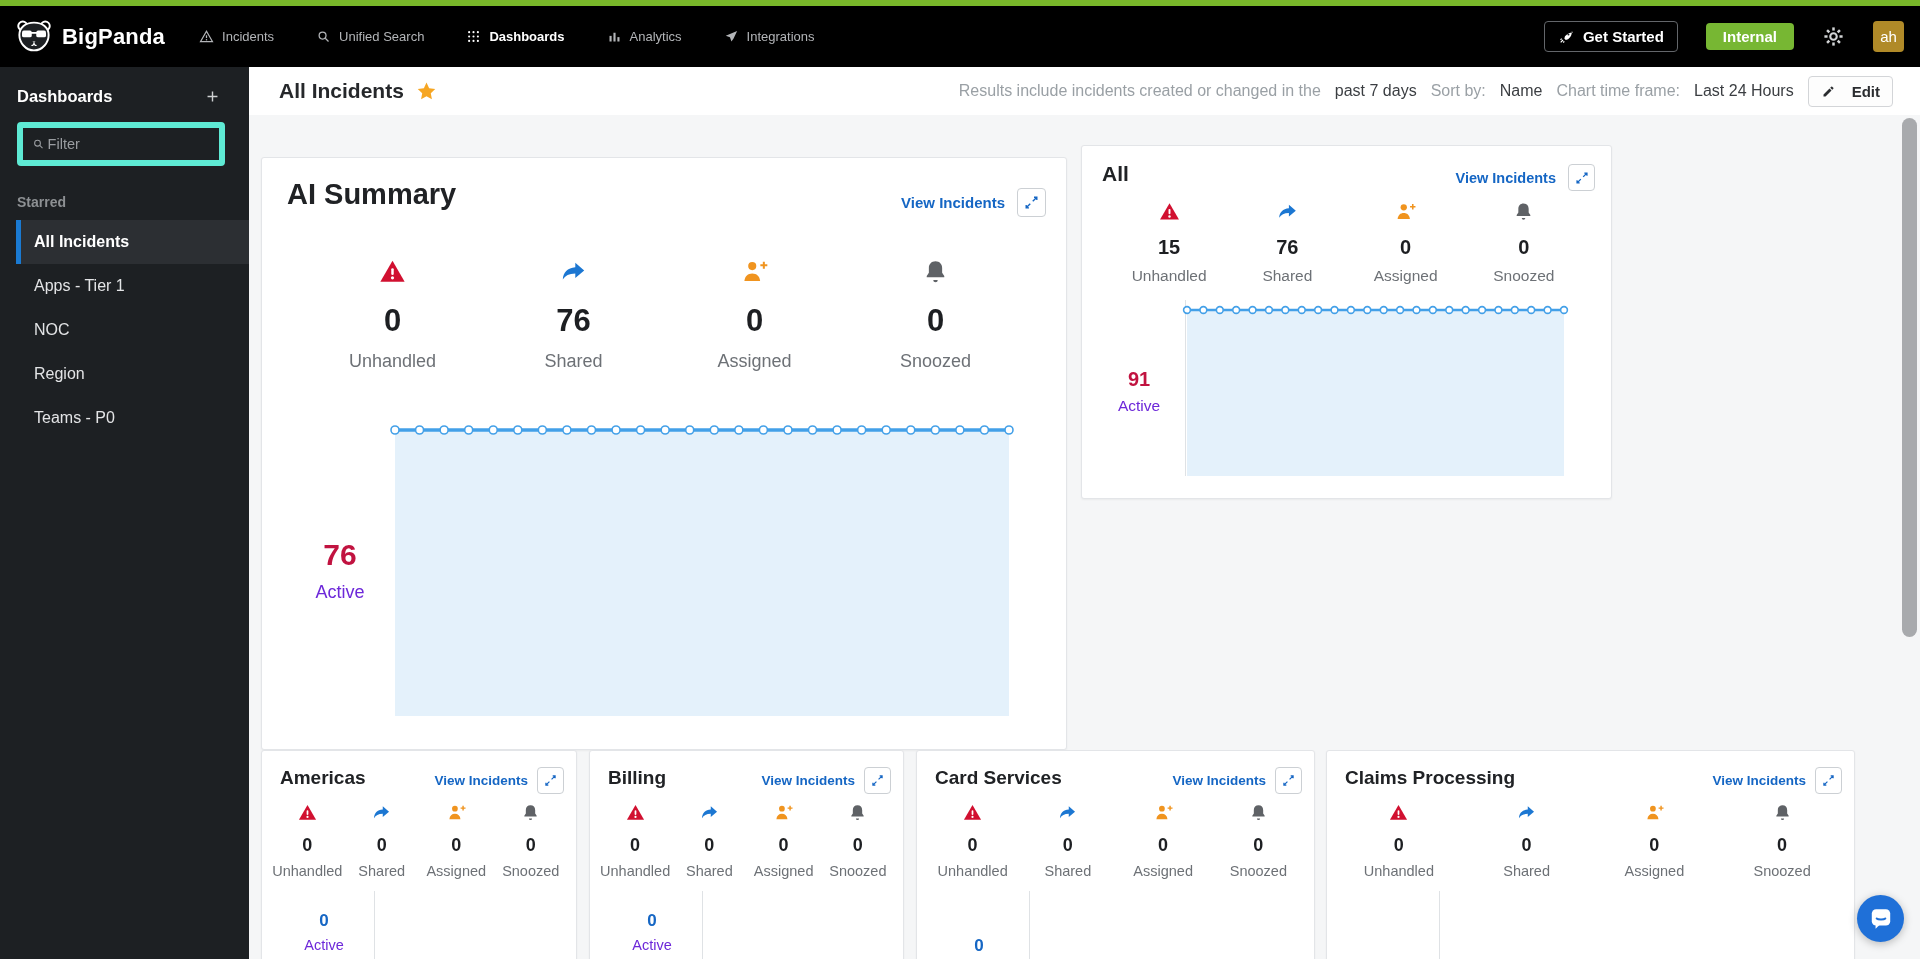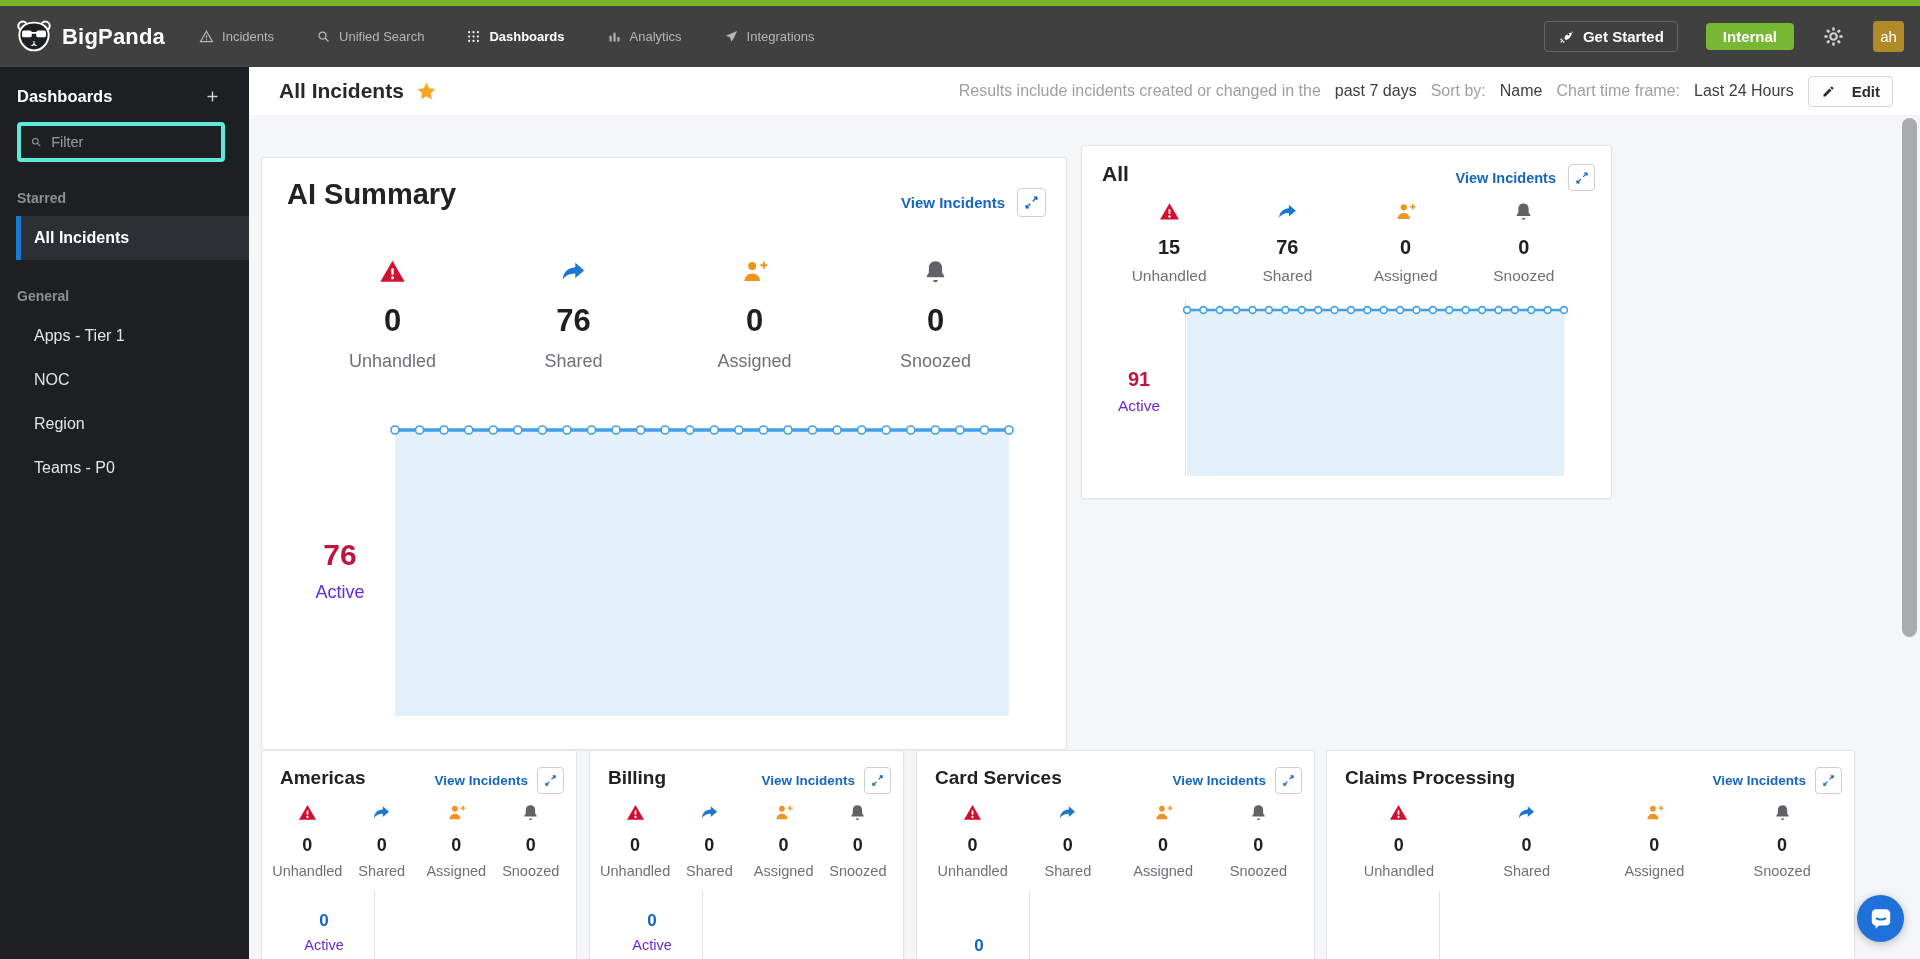--- a/index.html
+++ b/index.html
@@ -1,40 +1,40 @@
 <!DOCTYPE html>
 <html><head>
 <meta charset="utf-8">
 <style>
   html,body{margin:0;padding:0;width:1920px;height:959px;overflow:hidden;background:#f5f6f7;
     font-family:"Liberation Sans",sans-serif;-webkit-font-smoothing:antialiased;position:relative;}
   
   .topstrip{position:absolute;top:0;left:0;right:0;height:6px;background:#78b72a;z-index:40;}
-  .topnav{position:absolute;top:6px;left:0;right:0;height:61px;background:#404040;display:flex;
+  .topnav{position:absolute;top:6px;left:0;right:0;height:61px;background:#000000;display:flex;
     align-items:center;padding:0 16px;box-sizing:border-box;z-index:30;}
   .brand{display:flex;align-items:center;gap:10px;margin-right:34px;cursor:pointer;}
   .brand-name{color:#fff;font-size:22px;font-weight:bold;letter-spacing:.2px;}
   .nav-items{display:flex;gap:42px;}
   .nav-item{display:flex;align-items:center;gap:8px;color:#b3b5b8;font-size:13px;cursor:pointer;}
   .nav-item.active{color:#fff;font-weight:bold;}
   .nav-right{margin-left:auto;display:flex;align-items:center;gap:28px;}
   .btn-get-started{display:flex;align-items:center;gap:9px;border:1px solid #63666a;border-radius:4px;
     color:#fff;font-weight:bold;font-size:15px;height:31px;padding:0 13px;background:transparent;cursor:pointer;}
   .badge-internal{background:#77b733;color:#fff;font-weight:bold;font-size:15px;border-radius:4px;
     height:27px;display:flex;align-items:center;padding:0 17px;}
   .gear{color:#d2d4d6;display:flex;cursor:pointer;}
   .avatar{width:31px;height:31px;border-radius:4px;background:#b08a28;color:#fff;font-size:15px;
     display:flex;align-items:center;justify-content:center;cursor:pointer;}
   
   .sidebar{position:absolute;top:67px;left:0;bottom:0;width:249px;background:#1d2023;z-index:20;}
   .sb-head{display:flex;align-items:center;justify-content:space-between;padding:20px 28px 0 17px;}
   .sb-title{color:#fff;font-weight:bold;font-size:16.5px;}
   .sb-plus{color:#cfd1d3;display:flex;cursor:pointer;}
-  .sb-filter{margin:16px 24px 0 17px;height:32px;border:4px solid #5eead4;border-radius:4px;
-    display:flex;align-items:center;padding:0 9px;gap:7px;color:#9a9da1;}
+  .sb-filter{margin:16px 24px 0 17px;height:32px;border:6px solid #5eead4;border-radius:4px;
+    display:flex;align-items:center;padding:0 9px;gap:1px;color:#9a9da1;}
   .sb-filter input{background:transparent;border:none;outline:none;color:#ddd;font-size:14.5px;width:100%;}
   .sb-filter input::placeholder{color:#9a9da1;}
   .sb-section{color:#8d9093;font-weight:bold;font-size:14px;padding:28px 17px 10px;}
   .sb-item{color:#e3e4e6;font-size:16px;padding:13px 0 13px 34px;cursor:pointer;}
   .sb-item.active{background:#2c2f33;color:#fff;font-weight:bold;border-left:5px solid #1a7ad2;
     margin-left:16px;padding-left:13px;}
   
   .main-header{position:absolute;left:249px;top:67px;right:0;height:48px;background:#fff;display:flex;
     align-items:center;padding:0 27px 0 30px;box-sizing:border-box;z-index:10;}
   .page-title{font-size:21px;font-weight:bold;color:#26282b;display:flex;align-items:center;gap:12px;}
@@ -279,21 +279,20 @@
     </span>
   </div>
   <div class="sb-filter">
     <svg width="14" height="14">
         <use href="#i-search"></use>
       </svg>
     <input type="text" placeholder="Filter" style="">
   </div>
   <div class="sb-section">Starred</div>
   <div class="sb-item active">All Incidents</div>
-  <div class="sb-section">General</div>
   <div class="sb-item">Apps - Tier 1</div>
   <div class="sb-item">NOC</div>
   <div class="sb-item">Region</div>
   <div class="sb-item">Teams - P0</div>
 </div>
 
 <div class="main-header">
   <div class="page-title">
     <span>All Incidents</span>
     <span class="fav-star">

